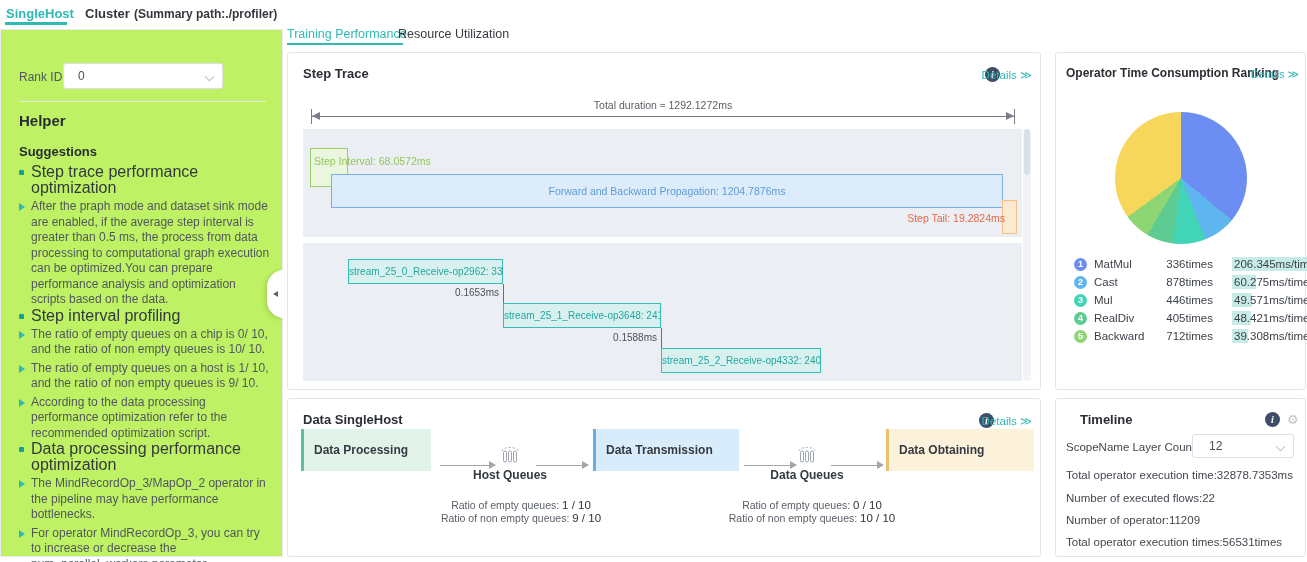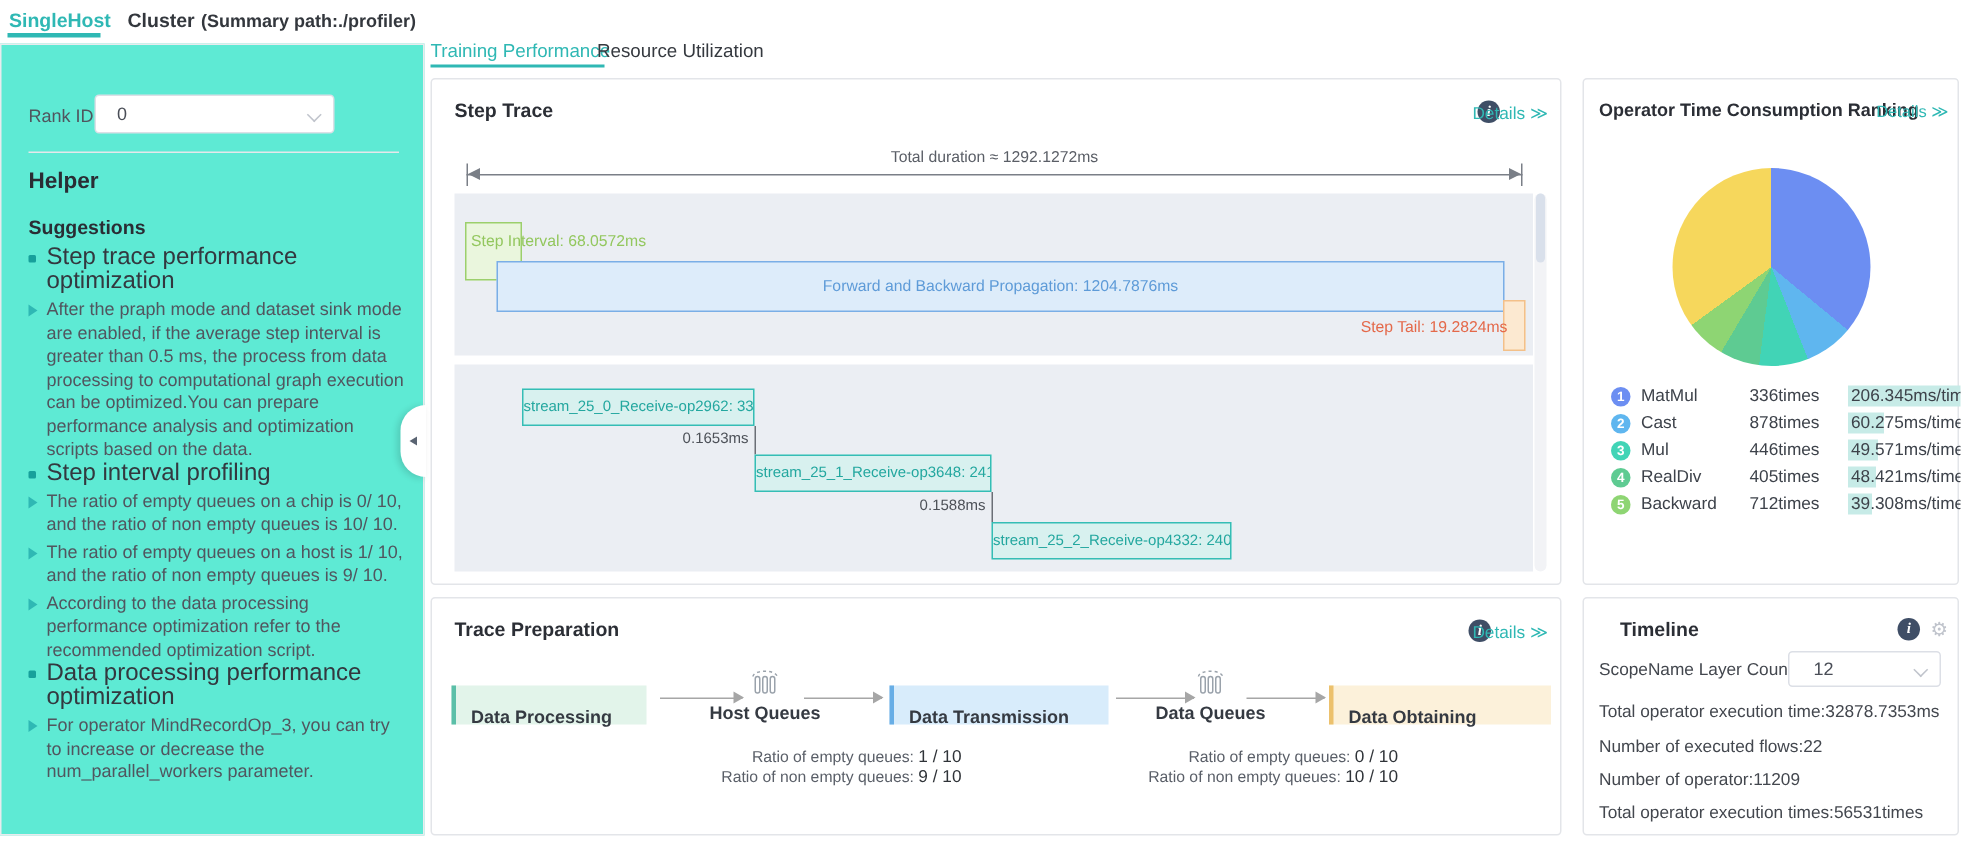--- a/index.html
+++ b/index.html
@@ -7,21 +7,21 @@
   #page { position:relative; width:1307px; height:562px; background:#fff; overflow:hidden; }
 
   
   .top-tab { position:absolute; top:6px; font-size:13px; font-weight:bold; cursor:pointer; }
   #tab-singlehost { left:6px; color:#2fb8b4; }
   #tab-singlehost-underline { position:absolute; left:5px; top:22px; width:62px; height:3px; background:#2fb8b4; }
   #tab-cluster { left:85px; color:#33373d; }
   #summary-path { position:absolute; left:134px; top:7px; font-size:12px; font-weight:600; color:#33373d; }
 
   
-  #sidebar { position:absolute; left:0; top:29px; width:283px; height:528px; background:#5eead4; border:1px solid #e9ebee;padding-left:40px; }
+  #sidebar { position:absolute; left:0; top:29px; width:283px; height:528px; background:#bef264; border:1px solid #e9ebee;padding-left:40px; }
   .rank-label { position:absolute; left:18px; top:40px; font-size:12px; color:#50555e; }
   .rank-select { position:absolute; left:62px; top:33px; width:160px; height:26px; background:#fff; border:1px solid #dcdfe6; border-radius:3px; font-size:12px; color:#4a4e57; line-height:24px; padding-left:14px; cursor:pointer; }
   .select-chevron { position:absolute; right:9px; top:9px; width:7px; height:7px; border-right:1px solid #c0c4cc; border-bottom:1px solid #c0c4cc; transform:rotate(45deg); }
   .sb-divider { position:absolute; left:18px; top:71px; width:247px; height:1px; background:#e6e8eb; }
   .helper-title { position:absolute; left:18px; top:82px; font-size:15px; font-weight:bold; color:#2a2d34; }
   .suggestions-title { position:absolute; left:18px; top:114px; font-size:13px; font-weight:bold; color:#2a2d34; }
   #suggestion-list { position:absolute; left:18px; top:134px; width:254px; }
   .sg-title { position:relative; font-size:16px; font-weight:normal; color:#33383f; margin-top:0; padding-left:12px; line-height:16px; }
   .sg-title .dot { position:absolute; left:0; top:6px; width:5px; height:5px; background:#17a09b; border-radius:1px; }
   .sg-item { position:relative; font-size:12px; color:#51565f; line-height:15.5px; padding-left:12px; margin-top:3px; }
@@ -69,30 +69,30 @@
 
   
   #operator-pie { position:absolute; left:59px; top:59px; width:132px; height:132px; border-radius:50%; }
   .legend-row { position:absolute; left:0; width:251px; height:17px; }
   .rank-circle { position:absolute; left:18px; top:1px; width:13px; height:13px; border-radius:50%; color:#fff; font-size:9px; font-weight:bold; text-align:center; line-height:13px; }
   .legend-name { position:absolute; left:38px; top:1px; font-size:11.5px; color:#3d424a; }
   .legend-times { position:absolute; left:100px; top:1px; width:57px; text-align:right; font-size:11.5px; color:#3d424a; }
   .legend-avg { position:absolute; left:176px; top:0; font-size:11.5px; color:#3d424a; padding:1px 2px; }
 
   
-  .flow-node { position:absolute; top:58px; height:26px; border-left:3px solid; font-size:12px; font-weight:bold; color:#353a42; line-height:42px; padding-left:10px; }
+  .flow-node { position:absolute; top:30px; height:42px; border-left:3px solid; font-size:12px; font-weight:bold; color:#353a42; line-height:42px; padding-left:10px; }
   #node-processing { left:13px; width:130px; background:#e2f4ea; border-color:#5bbfa8; }
   #node-transmission { left:305px; width:146px; background:#d8ecfb; border-color:#68aee6; }
   #node-obtaining { left:598px; width:148px; background:#fcf1da; border-color:#ecc16d; }
   .flow-arrow { position:absolute; top:66px; height:1px; background:#a6a6a6; }
   .flow-arrow:after { content:""; position:absolute; right:-1px; top:-4px; border-left:7px solid #a6a6a6; border-top:4px solid transparent; border-bottom:4px solid transparent; }
   .queue-icon { position:absolute; top:47px; }
   .queue-label { position:absolute; top:69px; width:90px; text-align:center; font-size:12px; font-weight:bold; color:#353a42; }
   .ratio-block { position:absolute; top:100px; width:240px; text-align:center; }
-  .ratio-line { font-size:10.5px; color:#5a5f68; line-height:13px;text-align:right; }
+  .ratio-line { font-size:10.5px; color:#5a5f68; line-height:13px; }
   .ratio-val { font-size:11.5px; color:#2f3338; }
 
   
   .gear-icon { position:absolute; font-size:13px; color:#c0c4cc; cursor:pointer; }
   .scope-label { position:absolute; left:10px; top:42px; font-size:11.5px; color:#43474e; }
   .scope-select { position:absolute; left:136px; top:35px; width:102px; height:24px; background:#fff; border:1px solid #dcdfe6; border-radius:3px; font-size:12px; color:#4a4e57; line-height:22px; padding-left:16px; cursor:pointer; }
   .scope-select .select-chevron { top:8px; }
   .tl-stat { position:absolute; left:10px; font-size:11.5px; color:#43474e; }
 </style>
 </head>
@@ -118,20 +118,21 @@
     <div id="suggestion-list">
       <div class="sg-title"><span class="dot"></span><span>Step trace performance optimization</span></div>
       <div class="sg-item"><span class="tri"></span><span>After the praph mode and dataset sink mode are enabled, if the average step interval is greater than 0.5 ms, the process from data processing to computational graph execution can be optimized.You can prepare performance analysis and optimization scripts based on the data.</span></div>
 
       <div class="sg-title"><span class="dot"></span><span>Step interval profiling</span></div>
       <div class="sg-item"><span class="tri"></span><span>The ratio of empty queues on a chip is 0/ 10, and the ratio of non empty queues is 10/ 10.</span></div>
       <div class="sg-item"><span class="tri"></span><span>The ratio of empty queues on a host is 1/ 10, and the ratio of non empty queues is 9/ 10.</span></div>
       <div class="sg-item"><span class="tri"></span><span>According to the data processing performance optimization refer to the recommended optimization script.</span></div>
 
       <div class="sg-title"><span class="dot"></span><span>Data processing performance optimization</span></div>
+      <div class="sg-item"><span class="tri"></span><span>The MindRecordOp_3/MapOp_2 operator in the pipeline may have performance bottlenecks.</span></div>
       <div class="sg-item"><span class="tri"></span><span>For operator MindRecordOp_3, you can try to increase or decrease the num_parallel_workers parameter.</span></div>
 
     </div>
   </div>
   <div id="collapse-handle">
       <span class="tri"></span>
     </div>
 
   <div class="main-tab" id="tab-training">Training Performance</div>
   <div class="main-tab" id="tab-resource">Resource Utilization</div>
@@ -205,21 +206,21 @@
     </div>
     <div class="legend-row" style="top:276px;">
       <span class="rank-circle" style="background: rgb(142, 213, 115);">5</span>
       <span class="legend-name">Backward</span>
       <span class="legend-times">712times</span>
       <span class="legend-avg" style="background: linear-gradient(to right, rgb(199, 235, 231) 20%, rgba(0, 0, 0, 0) 20%);">39.308ms/time</span>
     </div>
   </div>
 
   <div class="panel" id="panel-dataprep">
-    <div class="panel-title">Trace Preparation</div>
+    <div class="panel-title">Data SingleHost</div>
     <div class="info-icon" style="left:691px; top:14px;">i</div>
     <div class="details-link" style="right:8px;">Details ≫</div>
 
     <div class="flow-node" id="node-processing">Data Processing</div>
     <div class="flow-arrow" style="left:152px; width:55px;"></div>
     <div class="queue-icon" style="left:212px;">
       <svg width="20" height="18" viewBox="0 0 20 18">
           <path d="M2 5 A8 3.5 0 0 1 18 5" fill="none" stroke="#9aa2ab" stroke-dasharray="2,2"></path>
           <rect x="3.5" y="5" width="3" height="11" rx="1.5" fill="none" stroke="#9aa2ab"></rect>
           <rect x="8.5" y="5" width="3" height="11" rx="1.5" fill="none" stroke="#9aa2ab"></rect>

